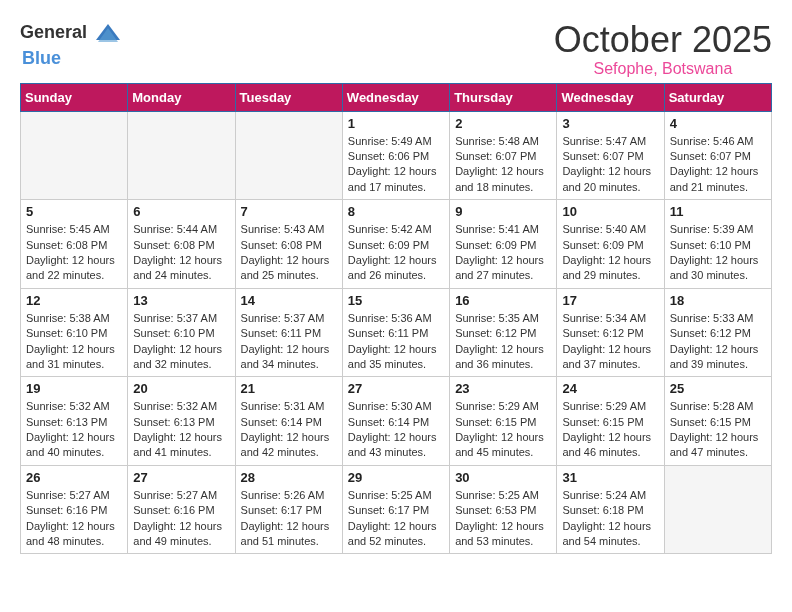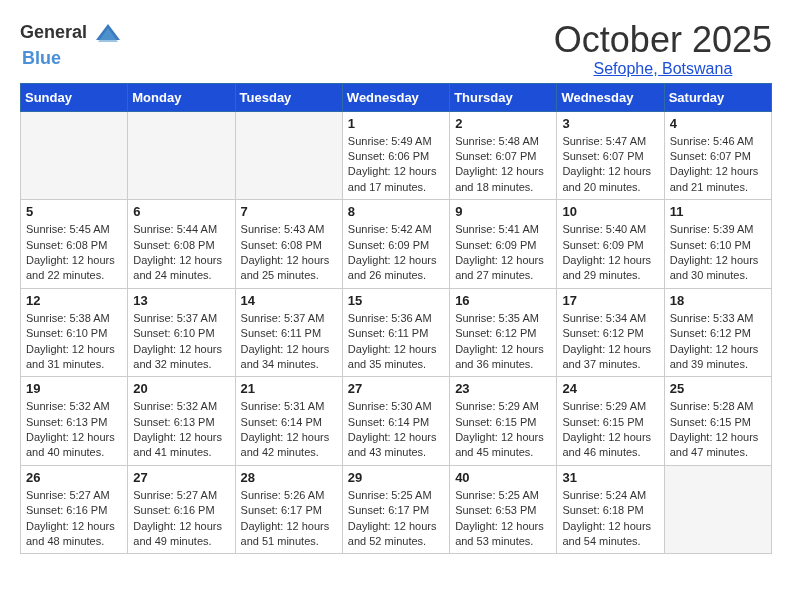--- a/index.html
+++ b/index.html
@@ -29,30 +29,29 @@
       text-align: center;
     }
     .month-title {
       font-size: 36px;
       font-weight: 300;
       color: #333;
       line-height: 1.1;
     }
     .location {
       font-size: 16px;
-      color: #1d4ed8;
-      text-decoration: underline;
+      color: #ec4899;
     }
     .calendar {
       width: 100%;
       border-collapse: collapse;
       border: 1px solid #ccc;
     }
     .calendar th {
-      background-color: #1d4ed8;
+      background-color: #be185d;
       color: #fff;
       font-size: 13px;
       font-weight: bold;
       padding: 6px 4px;
       text-align: left;
       border: 1px solid #2e6aa8;
     }
     .calendar td {
       width: 107px;
       vertical-align: top;
@@ -320,21 +319,21 @@
 and 51 minutes.</div>
         </td>
         <td>
           <div class="day-number">29</div>
           <div class="day-info">Sunrise: 5:25 AM
 Sunset: 6:17 PM
 Daylight: 12 hours
 and 52 minutes.</div>
         </td>
         <td>
-          <div class="day-number">40</div>
+          <div class="day-number">30</div>
           <div class="day-info">Sunrise: 5:25 AM
 Sunset: 6:53 PM
 Daylight: 12 hours
 and 53 minutes.</div>
         </td>
         <td>
           <div class="day-number">31</div>
           <div class="day-info">Sunrise: 5:24 AM
 Sunset: 6:18 PM
 Daylight: 12 hours

